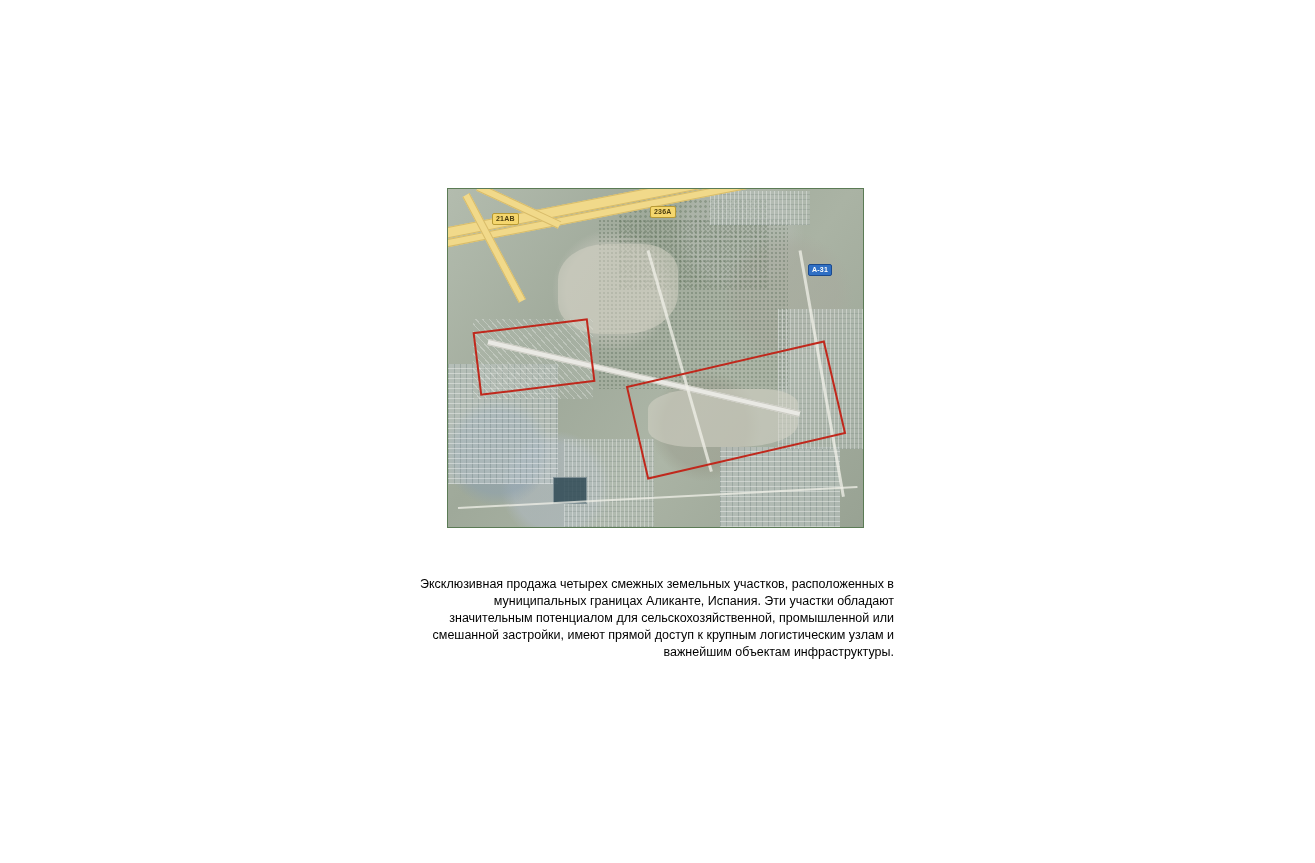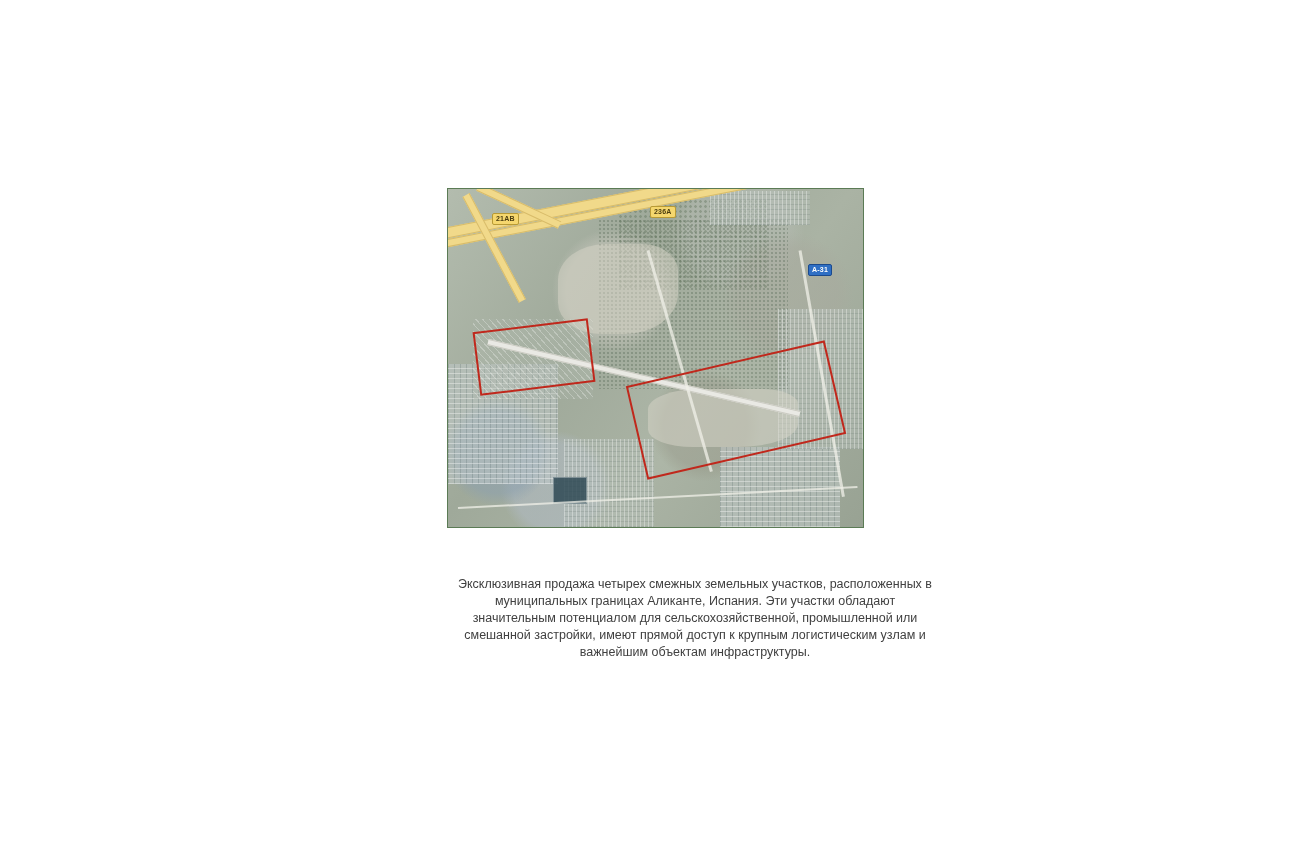--- a/index.html
+++ b/index.html
@@ -133,25 +133,24 @@
   }
   .parcel.p1 { transform: rotate(-7deg); }
   .parcel.p2 { transform: rotate(-13deg); }
 
   
   .caption {
     position: absolute;
     left: 420px;
     top: 563px;
     width: 474px;
-    text-align: center;
+    text-align: right;
     font-size: 12.5px;
     line-height: 17px;
-    color: #404040;
-    margin-left: 38px;
+    color: #000000;
   }
 </style>
 </head>
 <body>
 
 <div class="page">
 
   <div class="map-wrap">
     <div class="map-canvas">
 

